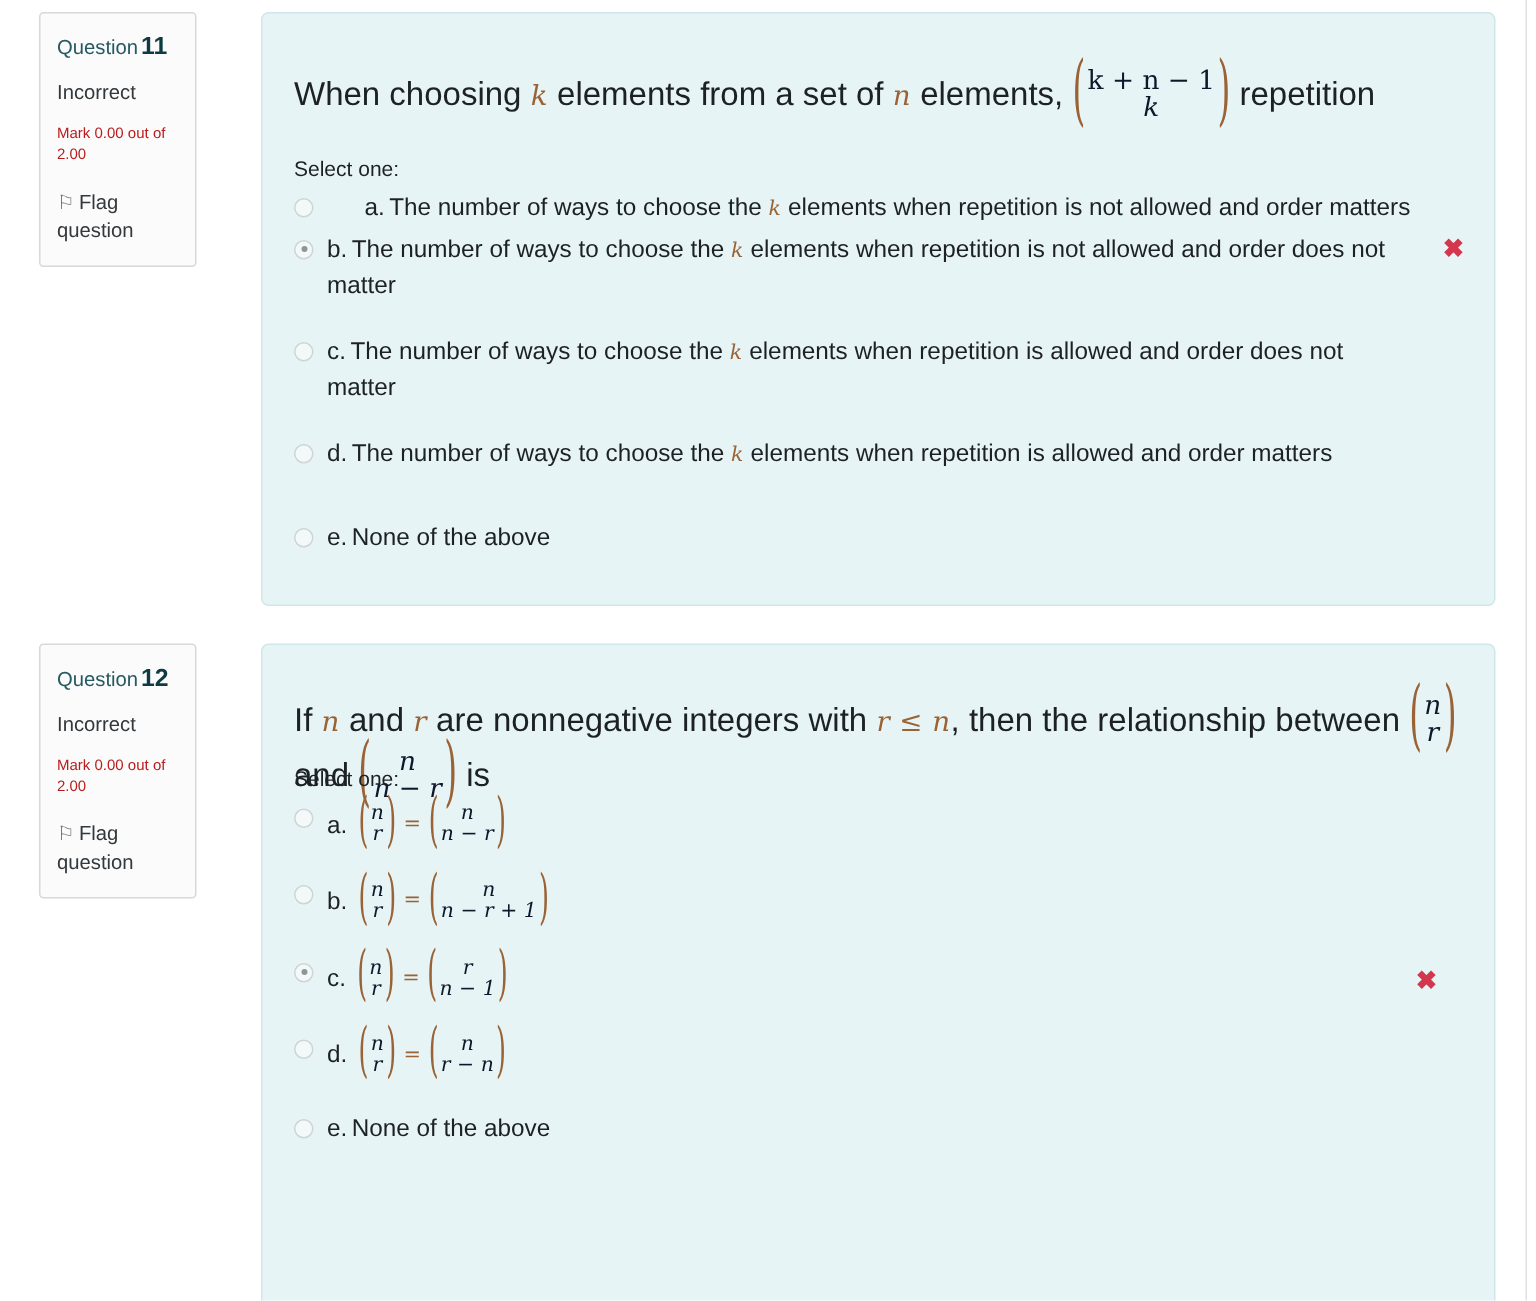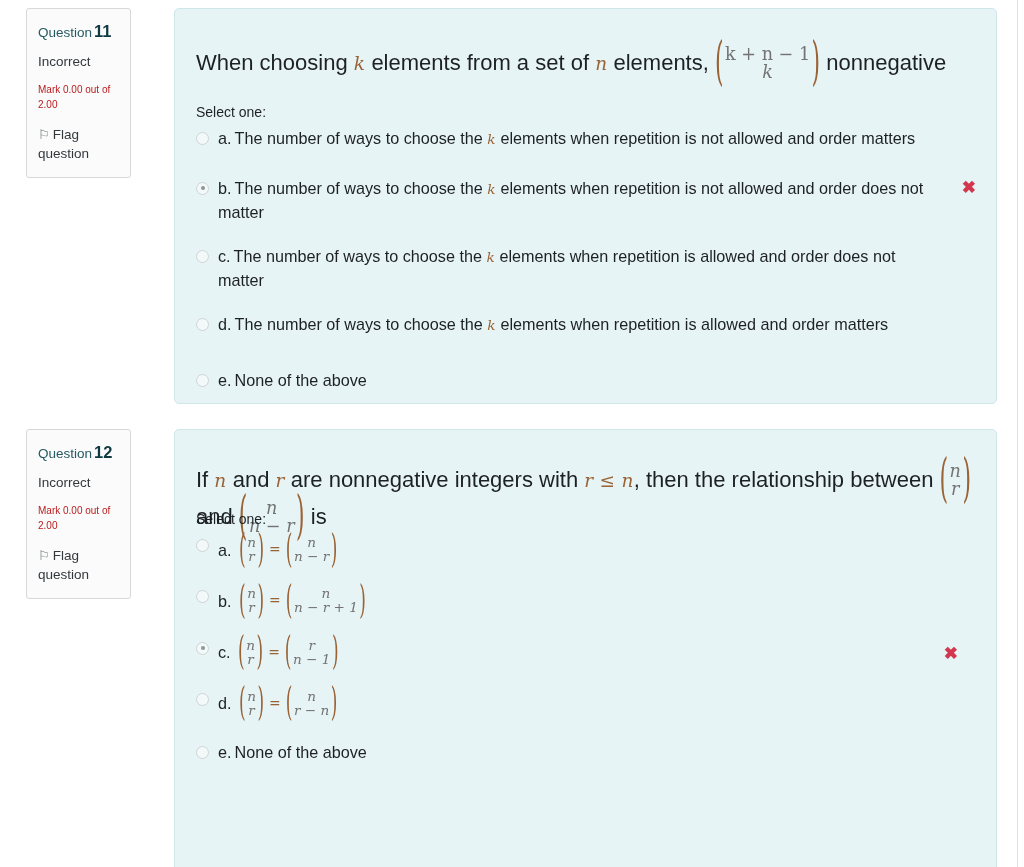--- a/index.html
+++ b/index.html
@@ -185,21 +185,21 @@
     display: inline-flex;
     flex-direction: column;
     align-items: center;
     justify-content: center;
     line-height: 1.04;
     padding: 0 1.5px;
   }
   .binom-stack > span {
     font-family: "DejaVu Serif", serif;
     font-style: italic;
-    color: #737373;
+    color: #0f172a;
     font-size: 0.8em;
     white-space: nowrap;
   }
   .binom-stack > span.num-plain {
     font-style: normal;
   }
 
   
   .eqrow {
     display: inline-flex;
@@ -234,28 +234,28 @@
 
   <div class="panel" style="height:396px;">
     <div class="stem" style="position:absolute; left:21px; top:37px; right:20px;">
       <span>When choosing </span><span class="mvar">k</span><span> elements from a set of </span><span class="mvar">n</span><span> elements, </span><span class="binom">
           <span class="paren">(</span>
           <span class="binom-stack">
             <span class="num-plain">k + n − 1</span>
             <span>k</span>
           </span>
           <span class="paren">)</span>
-        </span><span> nonnegative</span>
+        </span><span> repetition</span>
     </div>
 
     <div class="select-one" style="position:absolute; left:21px; top:95px;">Select one:</div>
 
     <ul class="answers" style="position:absolute; left:21px; top:118px; right:20px;">
 
-      <li class="answer" style="margin-bottom:26px;">
+      <li class="answer" style="margin-bottom:4px;gap:25px;">
         <span class="radio"></span>
         <span class="answer-text">
           <span class="answer-label">a.</span><span>The number of ways to choose the </span><span class="mvar">k</span><span> elements when repetition is not allowed and order matters</span>
         </span>
       </li>
 
       <li class="answer" style="margin-bottom:20px; padding-right:32px;">
         <span class="radio checked"></span>
         <span class="answer-text">
           <span class="answer-label">b.</span><span>The number of ways to choose the </span><span class="mvar">k</span><span> elements when repetition is not allowed and order does not matter</span>

